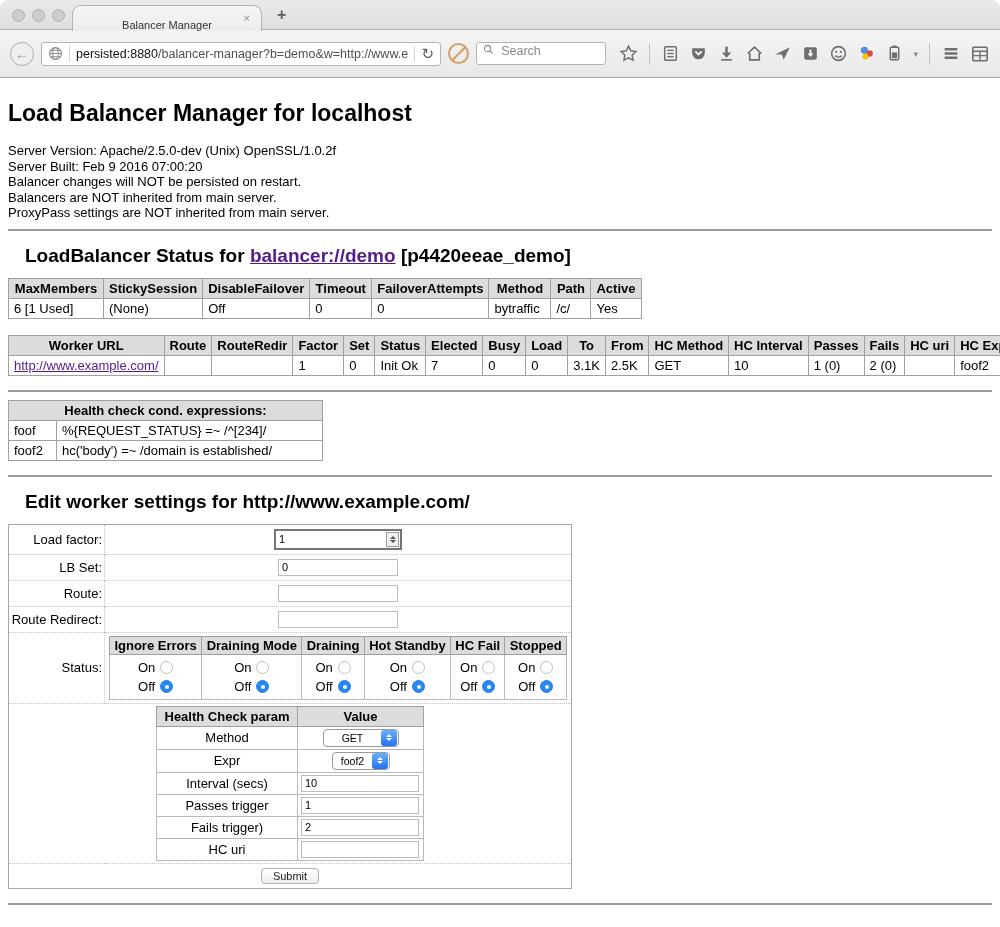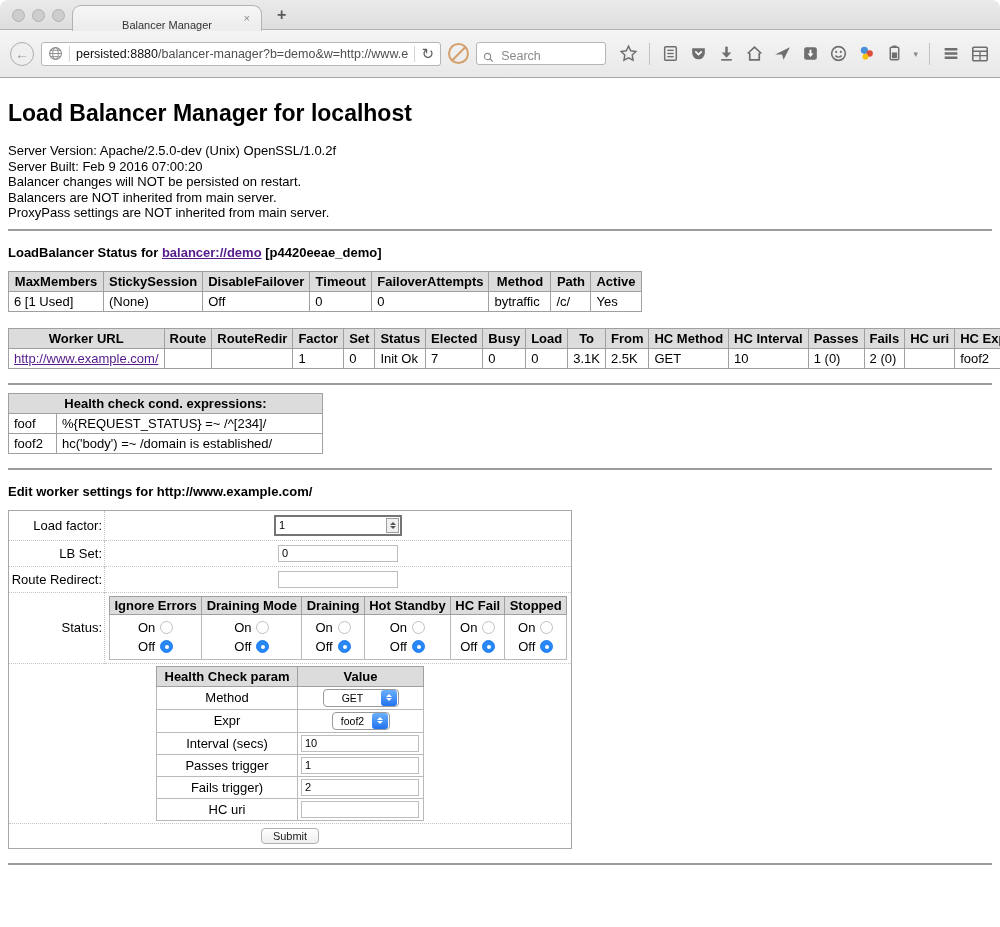--- a/index.html
+++ b/index.html
@@ -23,35 +23,35 @@
   .back-btn { width:24px; height:24px; min-width:24px; border-radius:50%; background:#efefef; border:1px solid #adadad;
               color:#9a9a9a; display:flex; align-items:center; justify-content:center; font-size:14px; font-weight:bold; }
   .urlbar { display:flex; align-items:center; height:24px; width:400px; background:#fff; border:1px solid #b5b5b5;
             border-radius:3px; padding:0 6px; gap:6px; }
   .urlbar .vsep { width:1px; height:16px; background:#d4d4d4; }
   .url-text { font-size:12.5px; color:#1c1c1c; white-space:nowrap; overflow:hidden; flex:1; }
   .url-text .path { color:#4f4f4f; }
   .reload { color:#5f5f5f; font-size:15px; line-height:15px; }
   .block-icon { width:21px; height:21px; min-width:21px; border-radius:50%; border:2px solid #cf9355; position:relative; opacity:.85; }
   .block-icon::after { content:""; position:absolute; left:-1px; top:7.5px; width:19px; height:2px; background:#cf9355; transform:rotate(-45deg); }
-  .searchbar { display:flex; align-items:flex-end; height:23px; width:140px; background:#fff; border:1px solid #b5b5b5;
+  .searchbar { display:flex; align-items:flex-start; height:23px; width:140px; background:#fff; border:1px solid #b5b5b5;
                border-radius:3px; padding:0 6px; gap:5px; }
   .searchbar input { border:none; outline:none; width:100%; font-size:12.5px; color:#333; background:transparent; font-family:inherit; }
   .searchbar input::placeholder { color:#8a8a8a; }
   .tb-icons { display:flex; align-items:center; gap:9px; margin-left:6px; }
   .tb-icons svg { display:block; }
   .tb-sep { width:1px; height:22px; background:#c3c3c3; margin:0 2px; }
   .caret { color:#8a8a8a; font-size:9px; }
 
   
   .content { padding:12px 8px 0 8px; font-size:13px; color:#000; }
   h1.pagetitle { font-size:23px; margin:10px 0 16px 0; font-weight:bold; }
   .info p { margin:0; line-height:15.6px; font-size:13px; }
   hr.rule { border:none; border-top:2px solid #9c9c9c; margin:8px 0; }
-  h3.section { font-size:13px; font-weight:bold; margin:14px 0 11px 0; }
+  h3.section { font-size:19px; font-weight:bold; margin:14px 0 11px 17px; }
   a.vlink { color:#551a8b; text-decoration:underline; }
   h3.section a.vlink { font-weight:bold; }
 
   table.data { border-collapse:collapse; font-size:13px; margin:4px 0 14px 0; }
   table.data th { background:#dcdcdc; border:1px solid #a0a0a0; padding:2px 5px; font-weight:bold; white-space:nowrap; }
   table.data td { border:1px solid #a0a0a0; padding:2px 5px; white-space:nowrap; background:#fff; }
   td.lcell { text-align:left; }
 
   
   table.formtbl { border-collapse:collapse; width:564px; border:1px solid #a8a8a8; font-size:13px; margin-top:8px; }
@@ -318,20 +318,24 @@
                   <i class="spin-dn"></i>
                 </span>
           </span>
         </td>
       </tr>
       <tr>
         <td class="flabel">LB Set:</td>
         <td class="fval"><input class="txt" type="text" value="0" style=""></td>
       </tr>
       <tr>
+        <td class="flabel">Route:</td>
+        <td class="fval"><input class="txt" type="text" value="" style=""></td>
+      </tr>
+      <tr>
         <td class="flabel">Route Redirect:</td>
         <td class="fval"><input class="txt" type="text" value="" style=""></td>
       </tr>
       <tr>
         <td class="flabel">Status:</td>
         <td style="padding:3px 4px">
           <table class="statustbl">
             <tbody>
                   <tr>
               <th>Ignore Errors</th>

